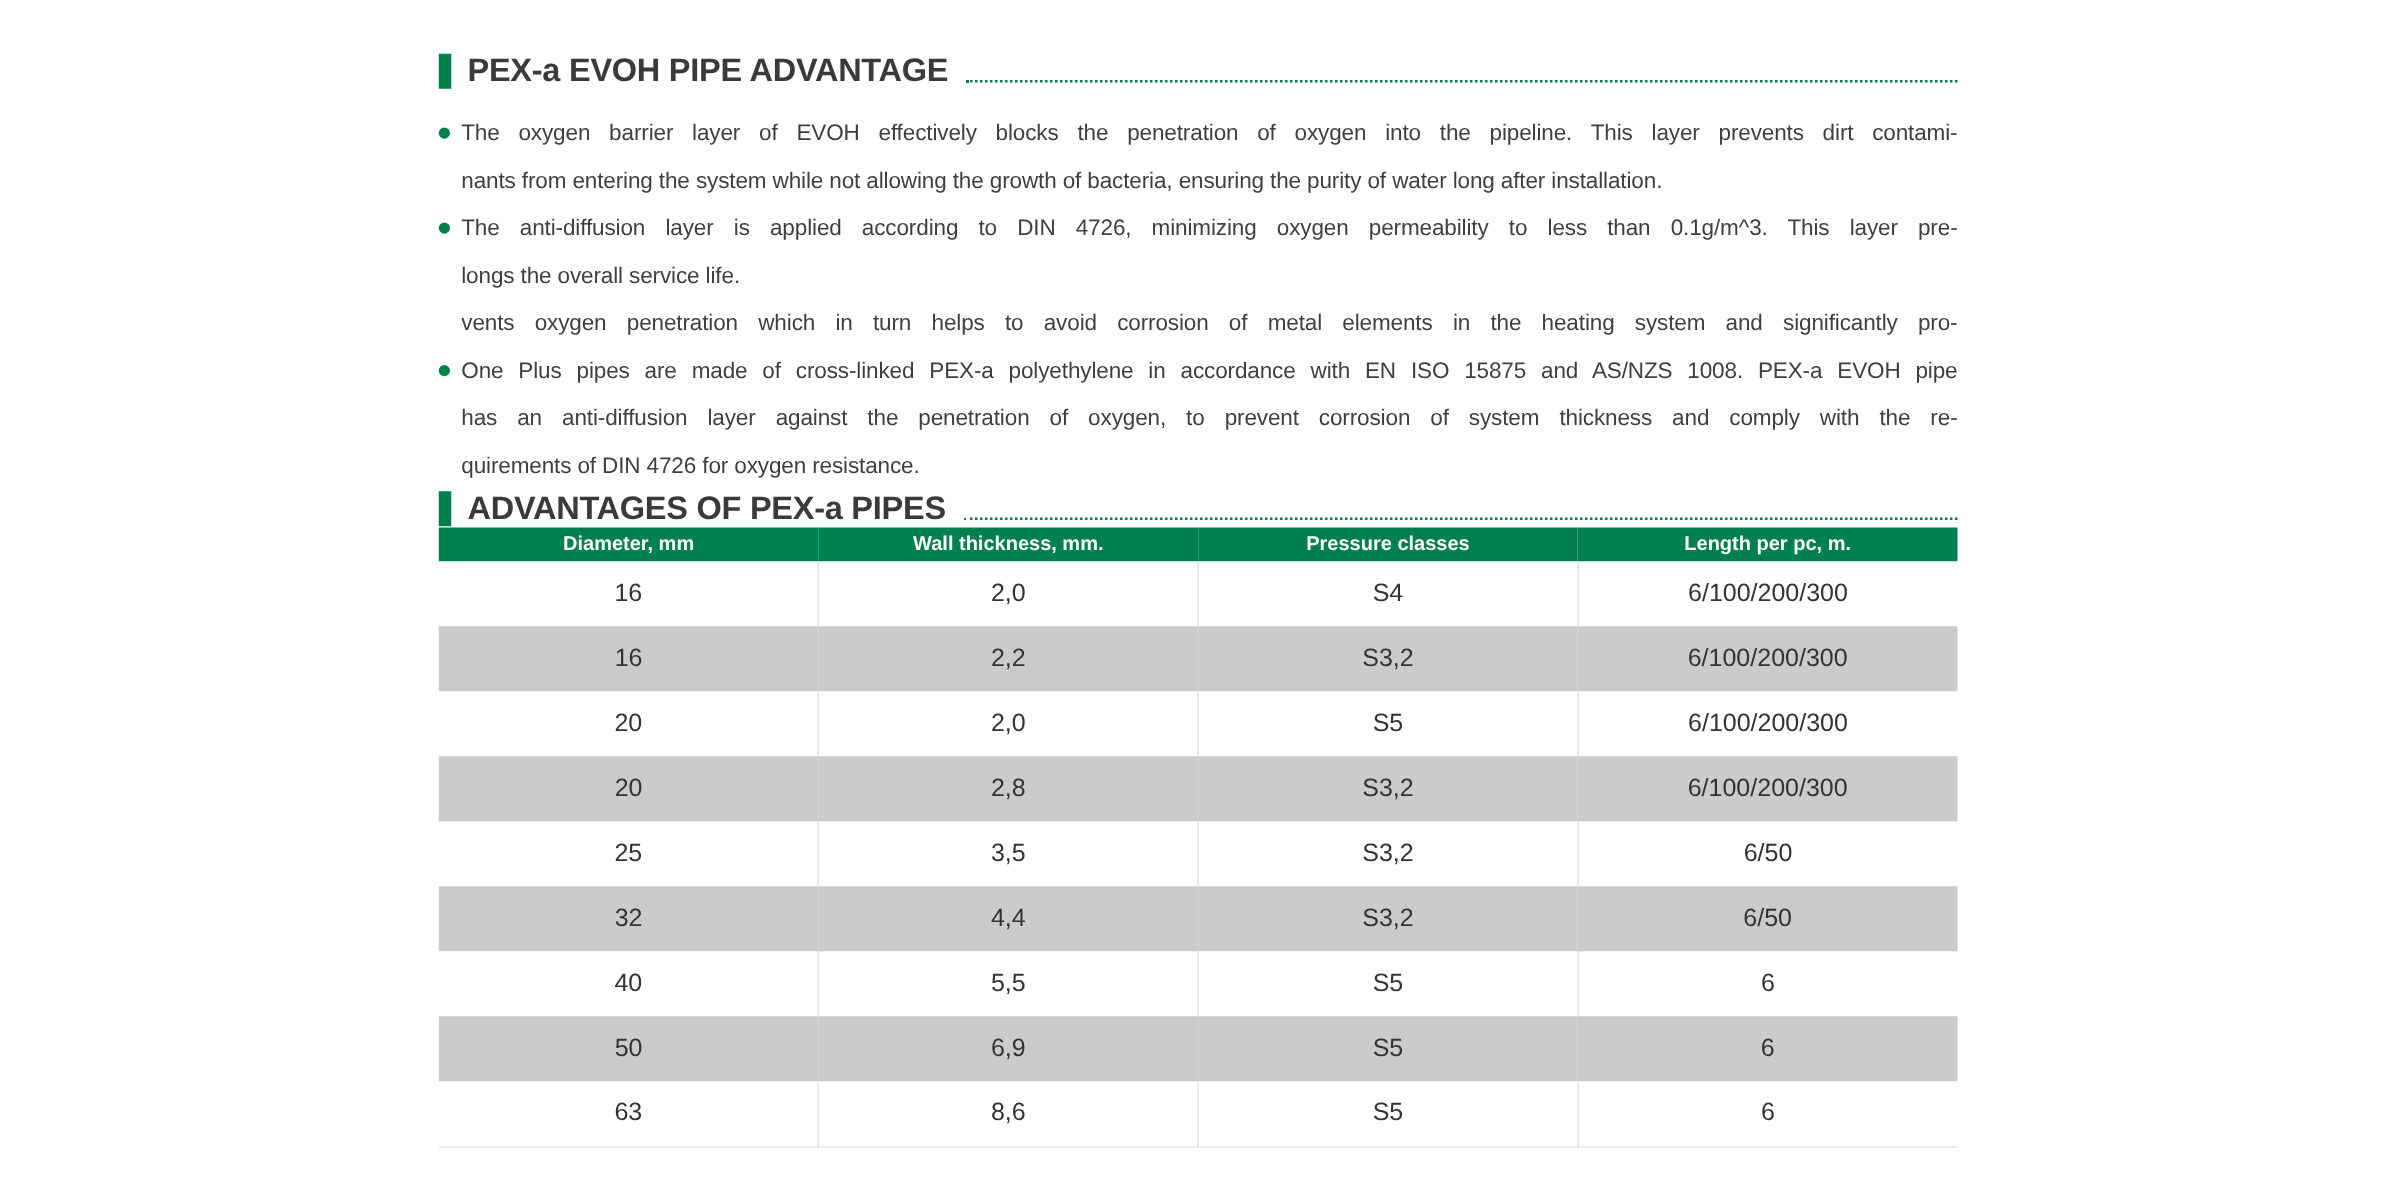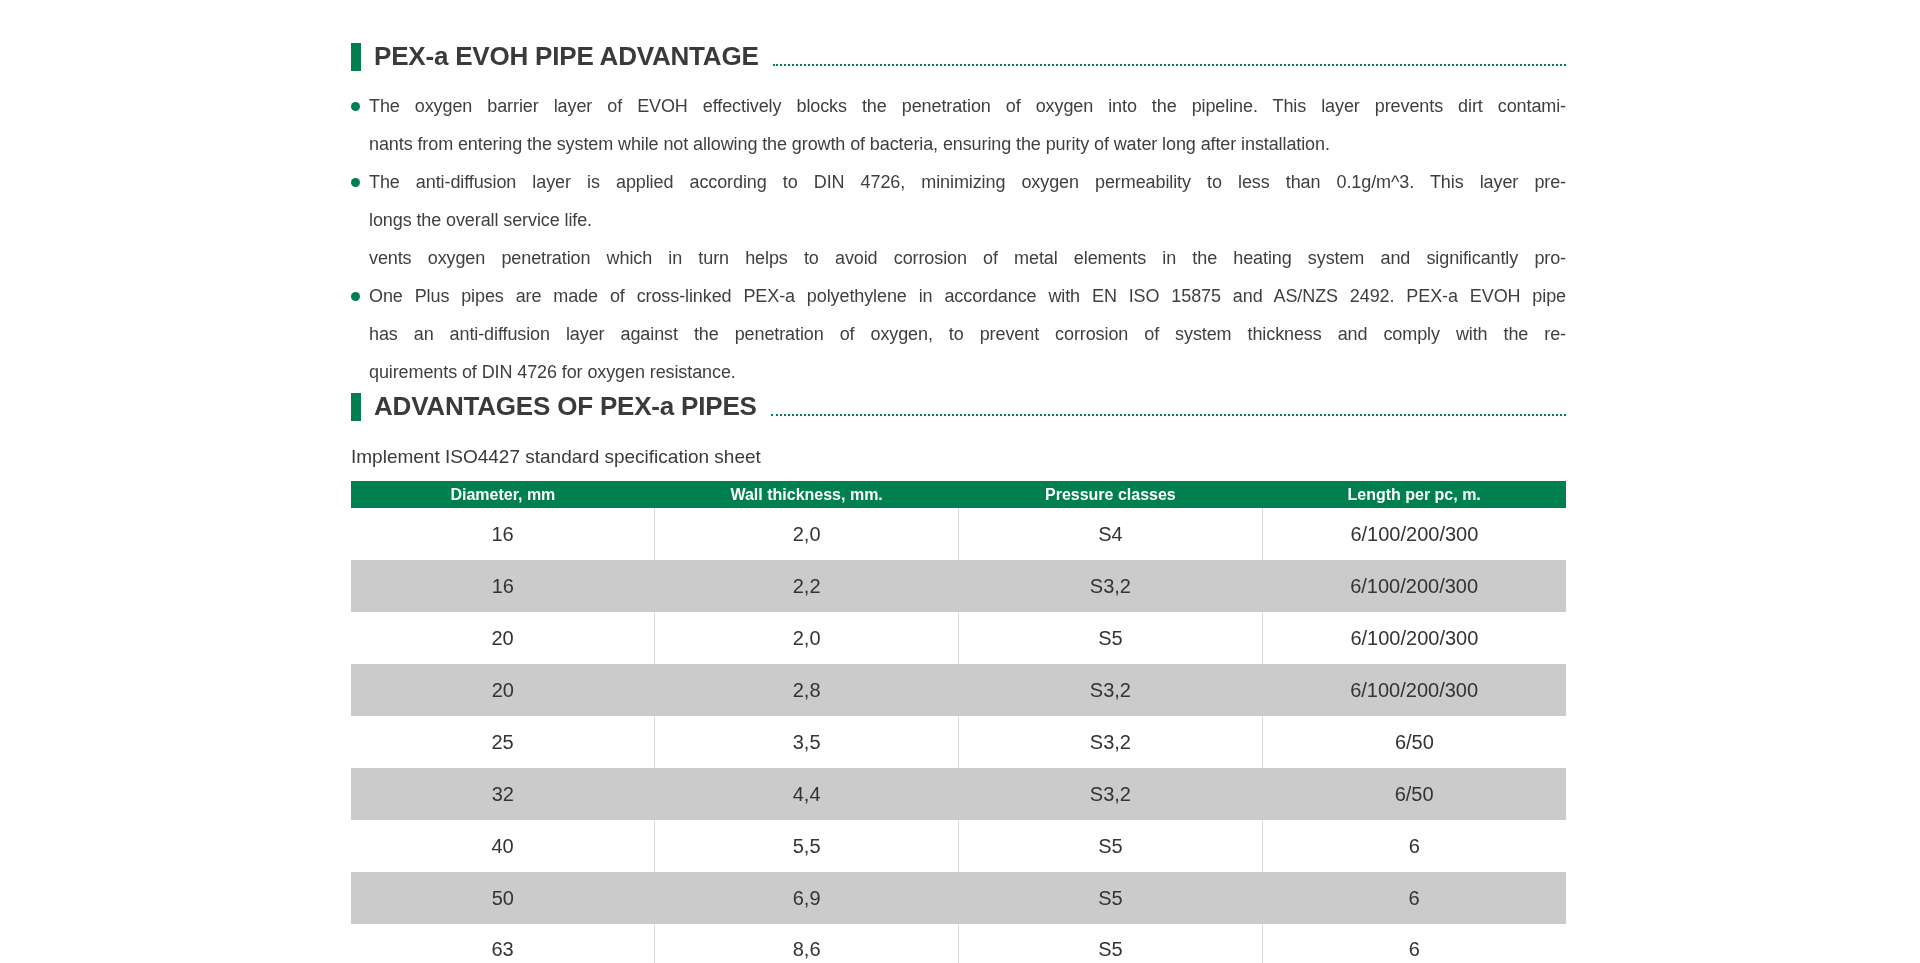--- a/index.html
+++ b/index.html
@@ -99,36 +99,35 @@
         <span class="bullet-dot"></span>
         <div class="lines">
           <div class="line just">The anti-diffusion layer is applied according to DIN 4726, minimizing oxygen permeability to less than 0.1g/m^3. This layer pre-</div>
           <div class="line last">longs the overall service life.</div>
           <div class="line just">vents oxygen penetration which in turn helps to avoid corrosion of metal elements in the heating system and significantly pro-</div>
         </div>
       </li>
       <li class="bullet-item">
         <span class="bullet-dot"></span>
         <div class="lines">
-          <div class="line just">One Plus pipes are made of cross-linked PEX-a polyethylene in accordance with EN ISO 15875 and AS/NZS 2492. PEX-a EVOH pipe</div>
+          <div class="line just">One Plus pipes are made of cross-linked PEX-a polyethylene in accordance with EN ISO 15875 and AS/NZS 1008. PEX-a EVOH pipe</div>
           <div class="line just">has an anti-diffusion layer against the penetration of oxygen, to prevent corrosion of system thickness and comply with the re-</div>
           <div class="line last">quirements of DIN 4726 for oxygen resistance.</div>
         </div>
       </li>
     </ul>
   </section>
 
   <section class="sec-2">
     <div class="sec-heading">
       <span class="accent-bar"></span>
       <h1 class="sec-title">ADVANTAGES OF PEX-a PIPES</h1>
       <span class="dotted-rule"></span>
     </div>
 
-    <p class="table-caption">Implement ISO4427 standard specification sheet</p>
 
     <table class="spec-table">
       <thead>
         <tr>
           <th>Diameter, mm</th>
           <th>Wall thickness, mm.</th>
           <th>Pressure classes</th>
           <th>Length per pc, m.</th>
         </tr>
       </thead>

